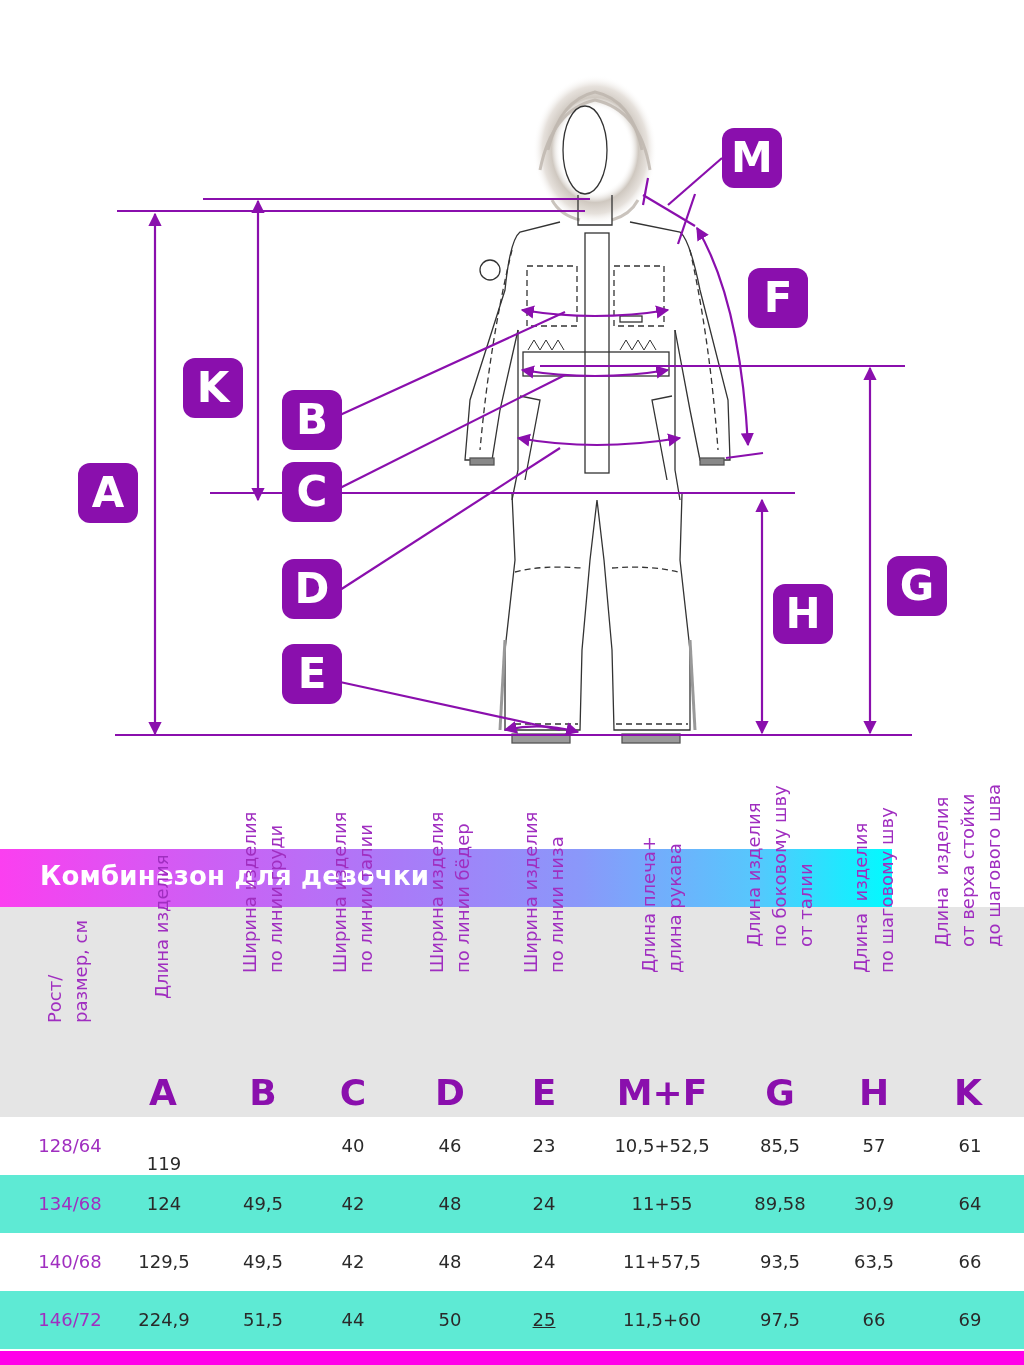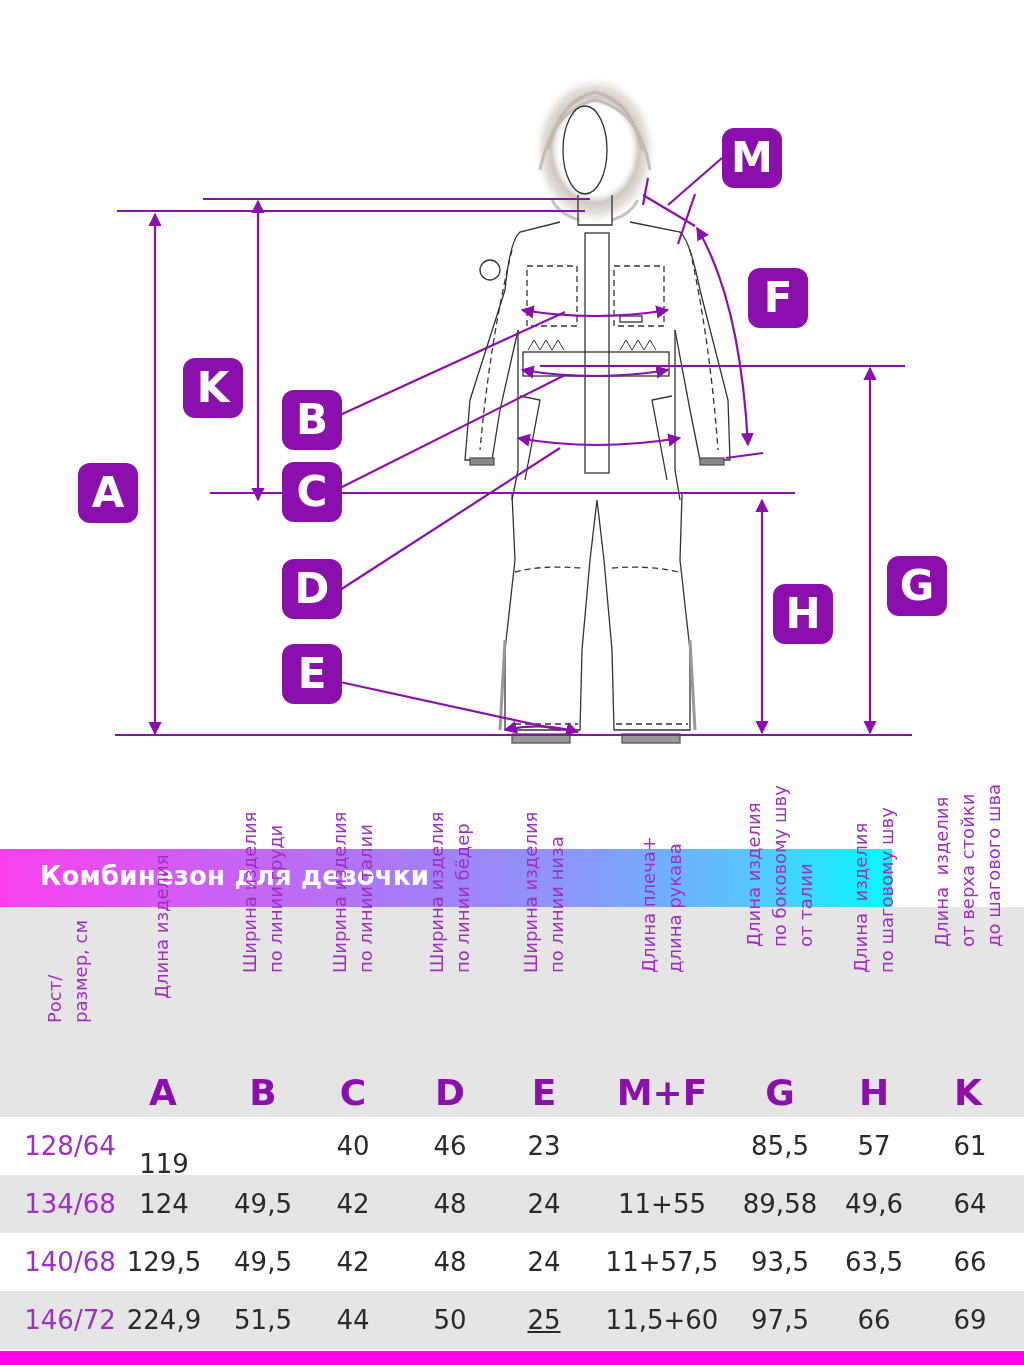--- a/index.html
+++ b/index.html
@@ -31,22 +31,22 @@
   .hdr-cell .vtext {
     position: absolute; bottom: 92px; left: 50%;
     transform-origin: 0 0; transform: rotate(-90deg);
     white-space: pre; color: #a02ec0; font-size: 18px; line-height: 26px;
     font-family: "DejaVu Sans", sans-serif; font-weight: normal;
   }
   .hdr-cell .letter {
     position: absolute; bottom: 4px; left: 0; width: 100%; text-align: center;
     color: #8a0fad; font-family: "DejaVu Sans", sans-serif; font-weight: bold; font-size: 36px;
   }
-  .data-row { position: relative; height: 58px; font-size: 26px; color: #2a2a2a; font-family: "DejaVu Sans", sans-serif; font-weight: normal; }
-  .data-row.alt { background: #e5e5e5; }
+  .data-row { position: relative; height: 58px; font-size: 18px; color: #2a2a2a; font-family: "DejaVu Sans", sans-serif; font-weight: normal; }
+  .data-row.alt { background: #5eead4; }
   .data-row.white { background: #ffffff; }
   .data-row .cell { position: absolute; top: 0; height: 58px; line-height: 58px; text-align: center; }
   .data-row .cell.size { color: #a02ec0; }
 
   #bottom-bar { position: absolute; left: 0; top: 1351px; width: 1024px; height: 14px; background: #ff00e9; }
 </style>
 </head>
 <body>
 
 <div id="diagram">
@@ -228,35 +228,36 @@
       <div class="letter">K</div>
     </div>
   </div>
 
   <div class="data-row white">
     <div class="cell size" style="left:16px; width:108px;">128/64</div>
     <div class="cell" style="left:124px; width:80px;margin-top:18px;">119</div>
     <div class="cell" style="left:306px; width:94px;">40</div>
     <div class="cell" style="left:400px; width:100px;">46</div>
     <div class="cell" style="left:500px; width:88px;">23</div>
+    <div class="cell" style="left:592px; width:140px;">10,5+52,5</div>
     <div class="cell" style="left:730px; width:100px;">85,5</div>
     <div class="cell" style="left:830px; width:88px;">57</div>
     <div class="cell" style="left:920px; width:100px;">61</div>
   </div>
 
   <div class="data-row alt">
     <div class="cell size" style="left:16px; width:108px;">134/68</div>
     <div class="cell" style="left:124px; width:80px;">124</div>
     <div class="cell" style="left:212px; width:102px;">49,5</div>
     <div class="cell" style="left:306px; width:94px;">42</div>
     <div class="cell" style="left:400px; width:100px;">48</div>
     <div class="cell" style="left:500px; width:88px;">24</div>
     <div class="cell" style="left:592px; width:140px;">11+55</div>
     <div class="cell" style="left:730px; width:100px;">89,58</div>
-    <div class="cell" style="left:830px; width:88px;">49,6</div>
+    <div class="cell" style="left:830px; width:88px;">30,9</div>
     <div class="cell" style="left:920px; width:100px;">64</div>
   </div>
 
   <div class="data-row white">
     <div class="cell size" style="left:16px; width:108px;">140/68</div>
     <div class="cell" style="left:124px; width:80px;">129,5</div>
     <div class="cell" style="left:212px; width:102px;">49,5</div>
     <div class="cell" style="left:306px; width:94px;">42</div>
     <div class="cell" style="left:400px; width:100px;">48</div>
     <div class="cell" style="left:500px; width:88px;">24</div>

